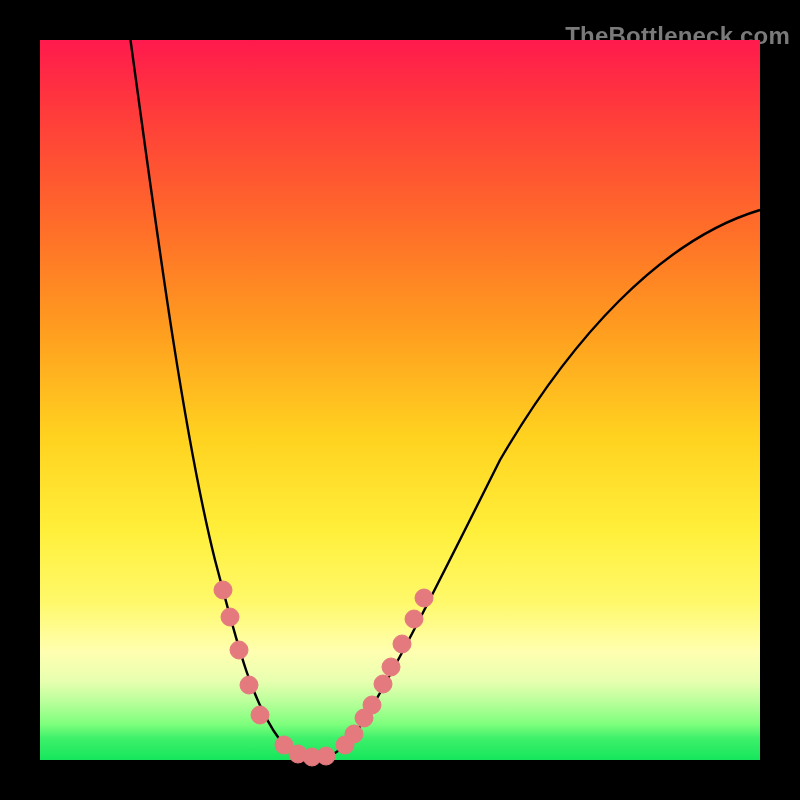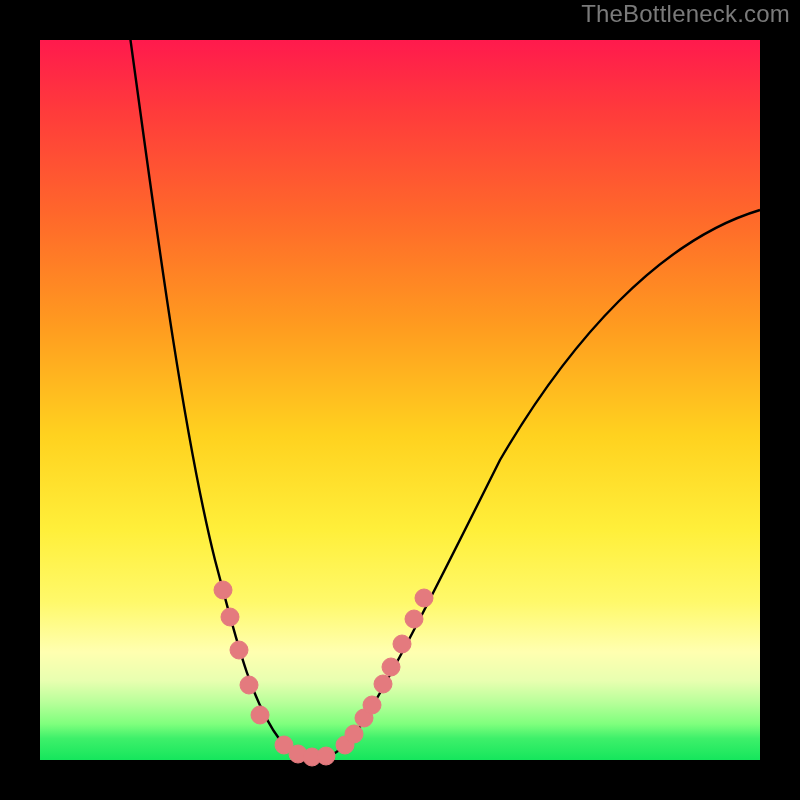--- a/index.html
+++ b/index.html
@@ -35,25 +35,25 @@
       #ffffb0 85%,
       #e8ffb0 89%,
       #b8ff9a 92%,
       #7fff7d 95%,
       #3ef06a 97%,
       #15e65c 100%
     );
   }
   .watermark {
     position: absolute;
-    top: 0;
+    top: 22px;
     right: 10px;
     color: #7a7a7a;
     font-size: 24px;
-    font-weight: 400;
+    font-weight: 700;
     letter-spacing: 0.2px;
     user-select: none;
   }
   svg.curve {
     position: absolute;
     left: 0;
     top: 0;
     width: 720px;
     height: 720px;
     overflow: visible;

